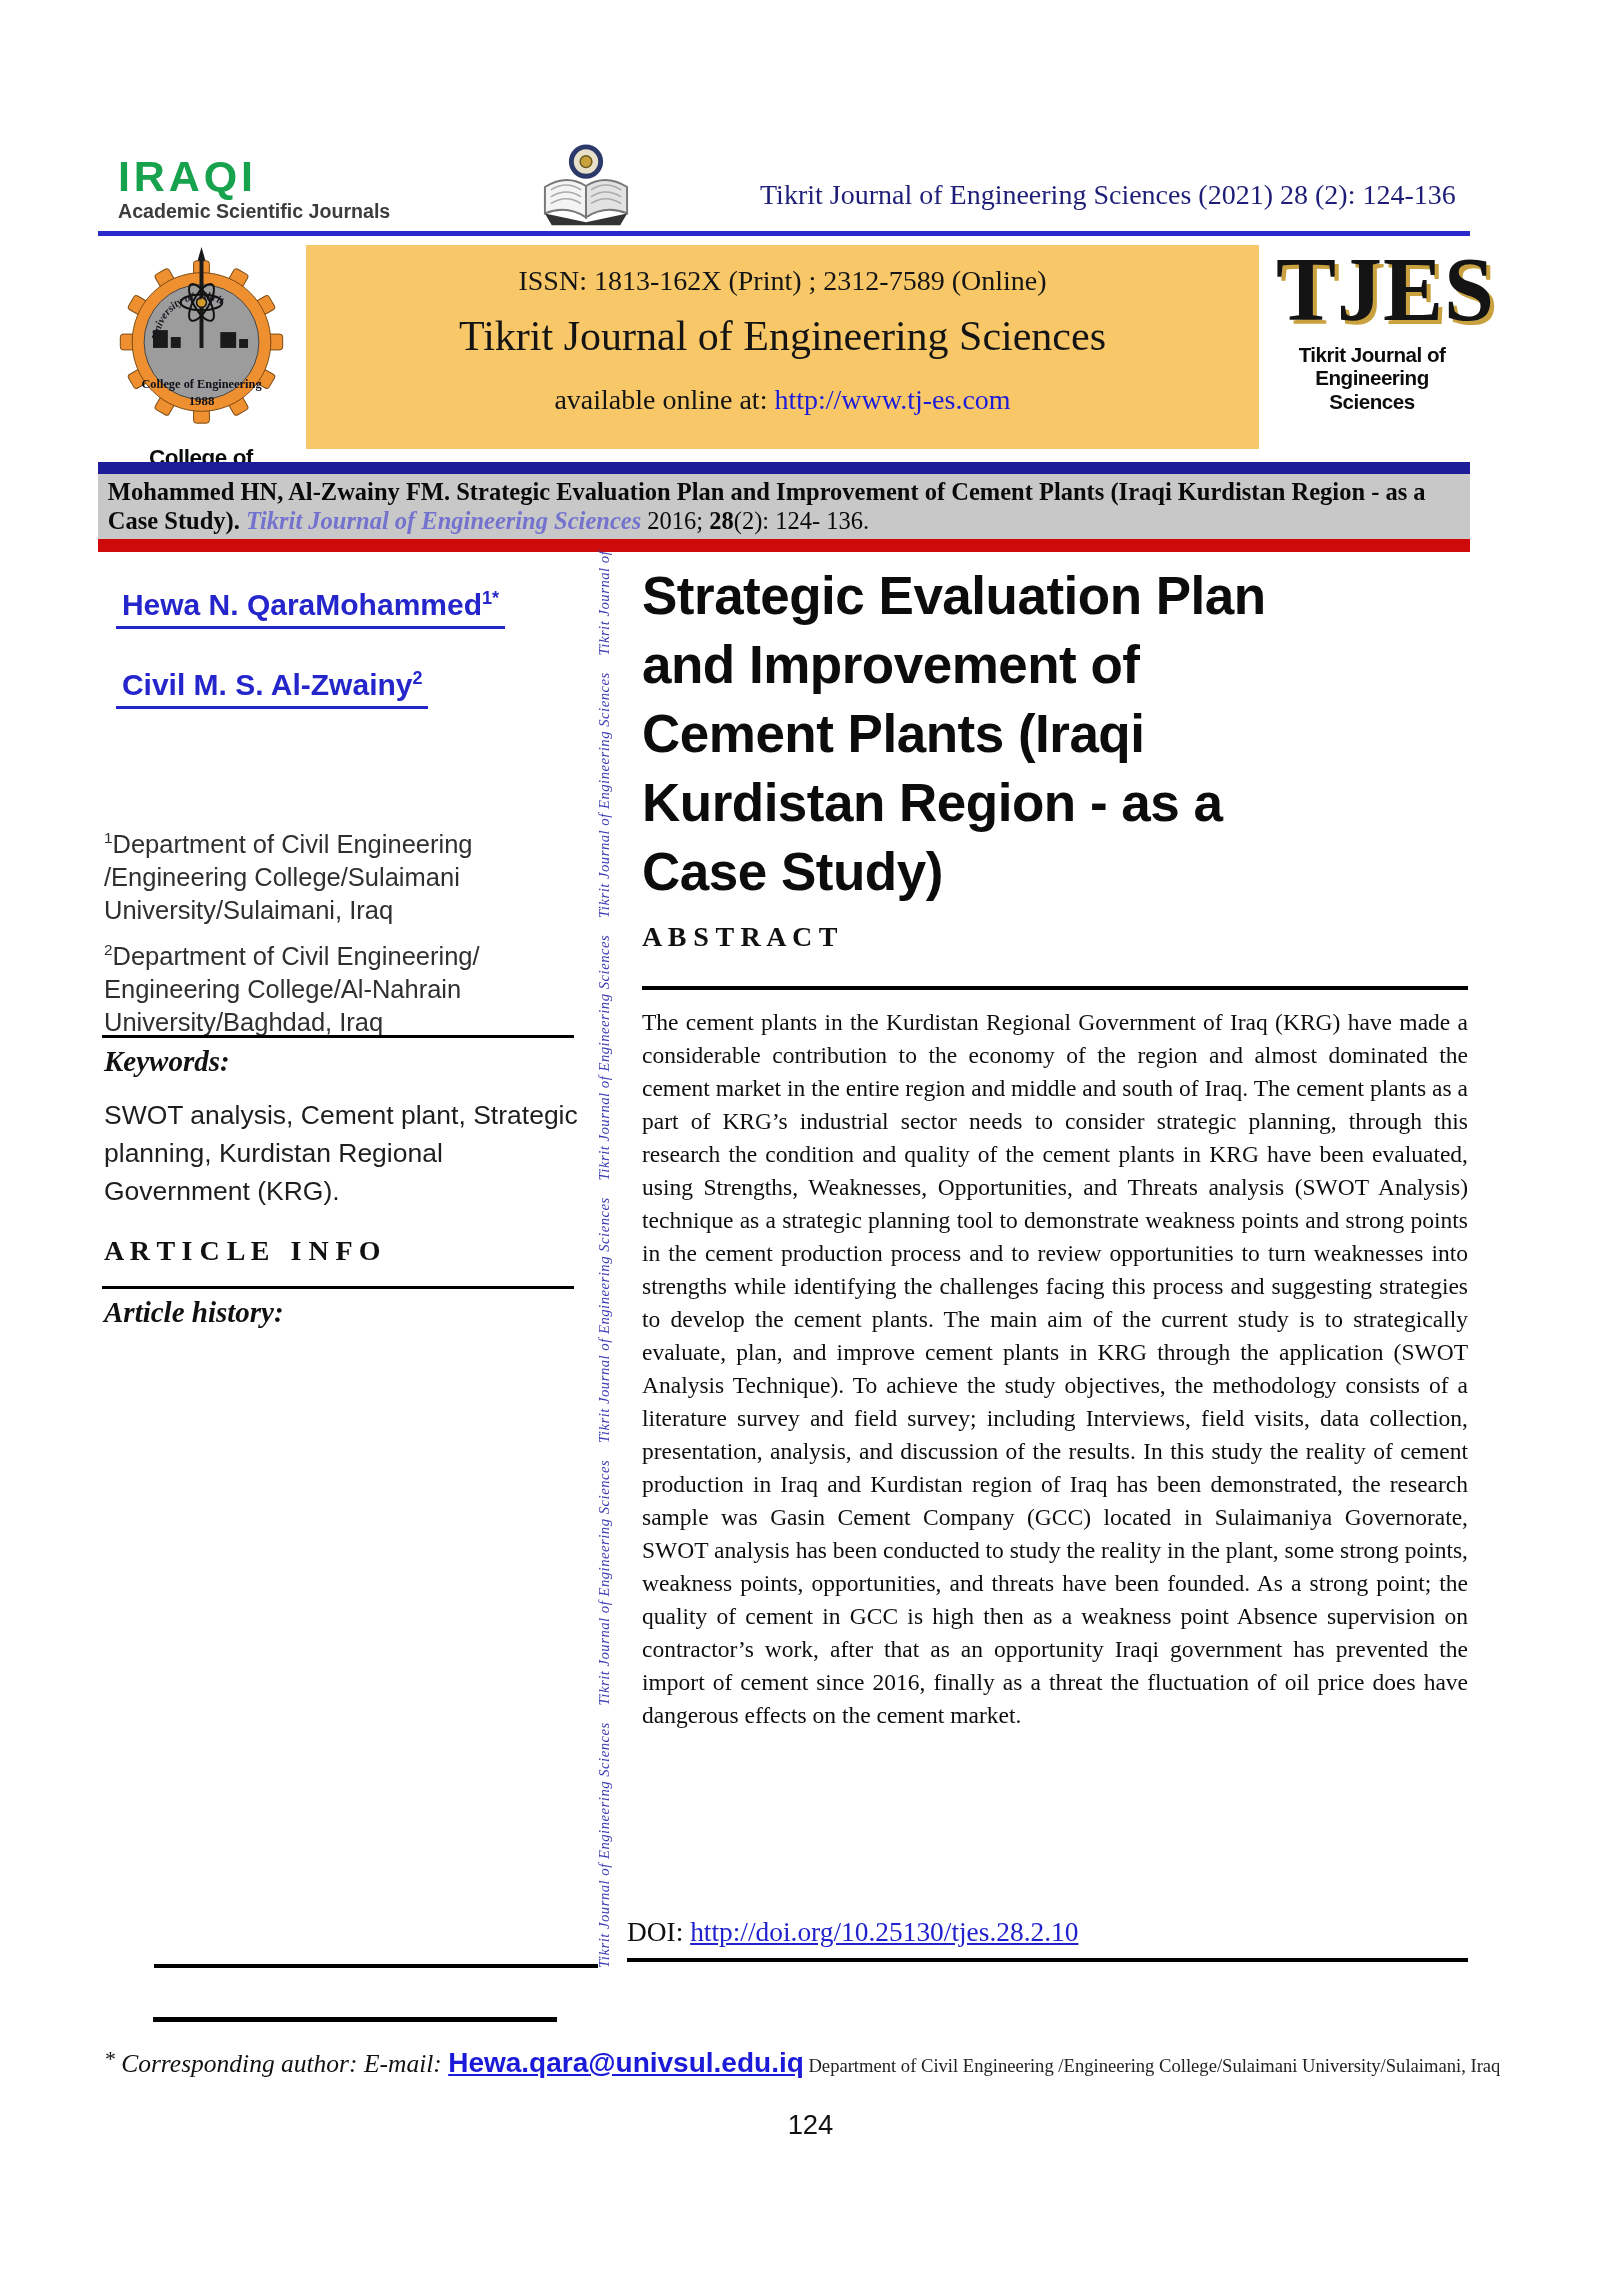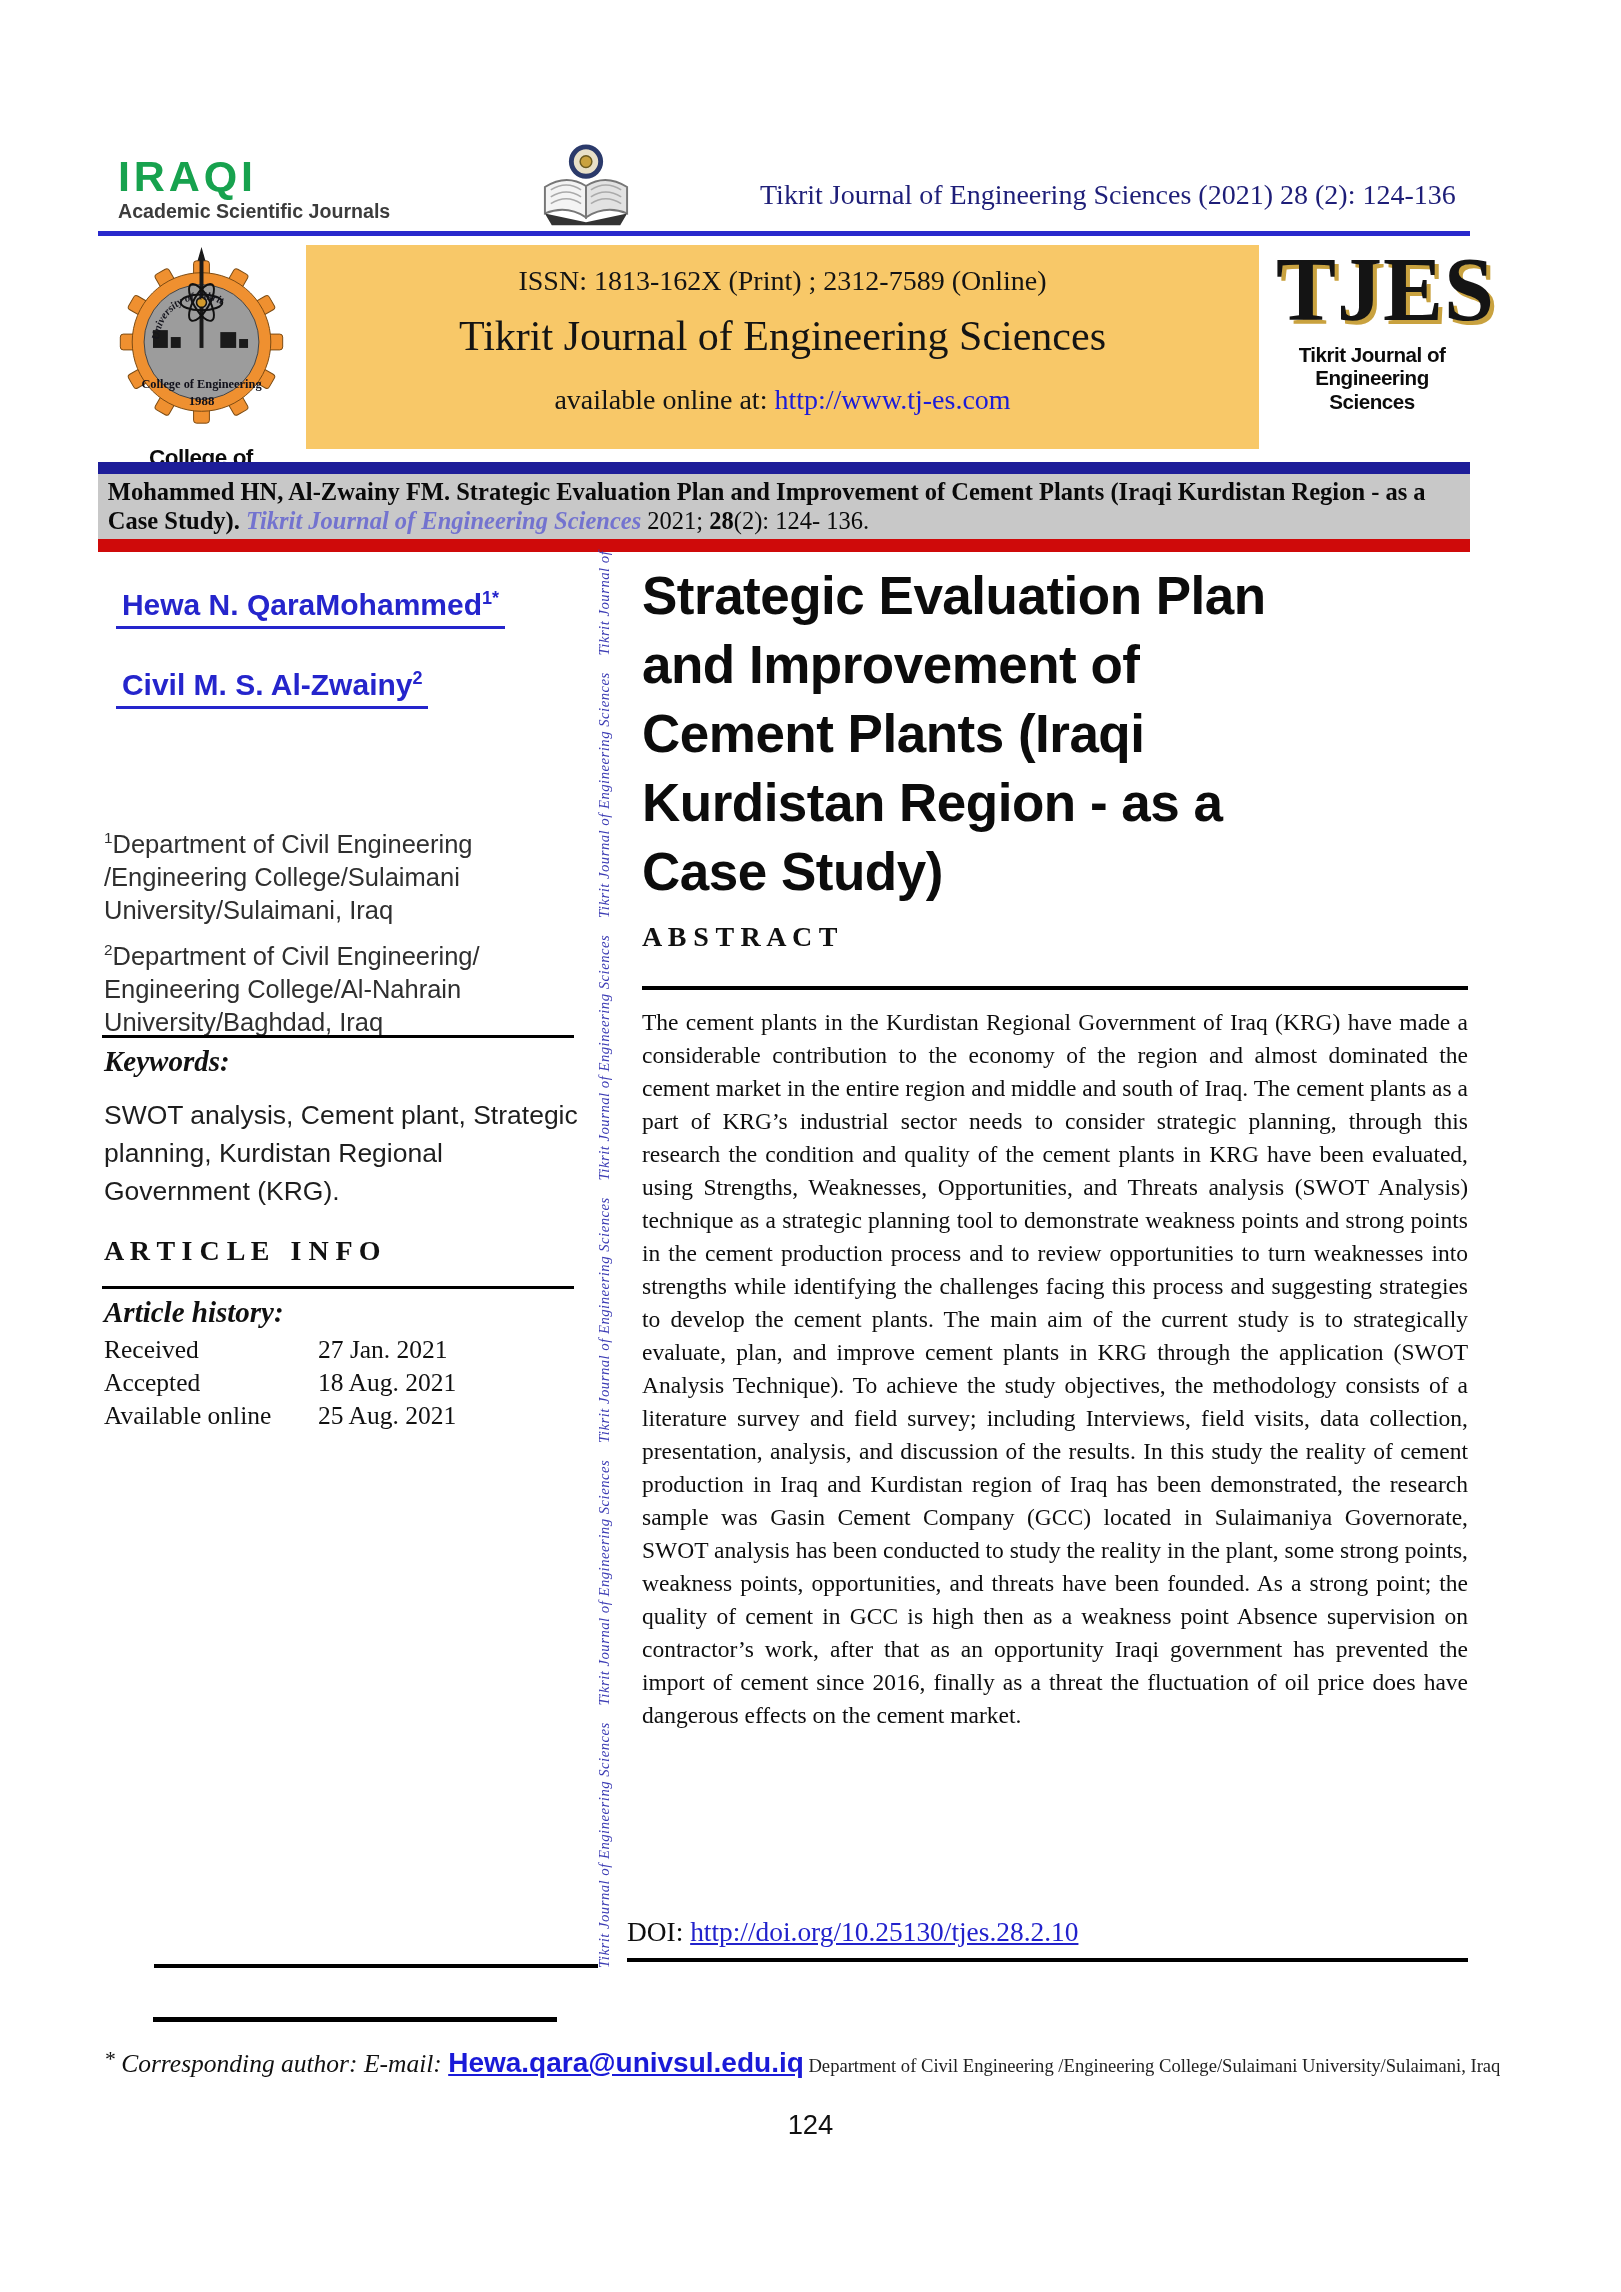--- a/index.html
+++ b/index.html
@@ -164,21 +164,21 @@
 
   <div class="tjes-logo">
     <div class="tjes-acronym">TJES</div>
     <div class="tjes-sub">
       <div>Tikrit Journal of</div>
       <div>Engineering Sciences</div>
     </div>
   </div>
 
   <div class="navy-bar"></div>
-  <div class="citation-band"><span>Mohammed HN, Al-Zwainy FM. Strategic Evaluation Plan and Improvement of Cement Plants (Iraqi Kurdistan Region - as a Case Study). </span><span class="citation-journal">Tikrit Journal of Engineering Sciences</span><span class="citation-normal"> 2021; </span><span>28</span><span class="citation-normal">(2): 124- 136.</span></div>
+  <div class="citation-band"><span>Mohammed HN, Al-Zwainy FM. Strategic Evaluation Plan and Improvement of Cement Plants (Iraqi Kurdistan Region - as a Case Study). </span><span class="citation-journal">Tikrit Journal of Engineering Sciences</span><span class="citation-normal"> 2016; </span><span>28</span><span class="citation-normal">(2): 124- 136.</span></div>
   <div class="red-bar"></div>
 
   <div class="spine">Tikrit Journal of Engineering Sciences    Tikrit Journal of Engineering Sciences    Tikrit Journal of Engineering Sciences    Tikrit Journal of Engineering Sciences    Tikrit Journal of Engineering Sciences    Tikrit Journal of Engineering Sciences    Tikrit Journal of Engineering Sciences</div>
 
   <div class="author" style="top:588px;">
     <span class="inner"><span>Hewa N. QaraMohammed</span><sup>1*</sup></span>
   </div>
   <div class="author" style="top:668px;">
     <span class="inner"><span>Civil M. S. Al-Zwainy</span><sup>2</sup></span>
   </div>
@@ -187,25 +187,20 @@
   <div class="affiliation" style="top:933px;"><sup>2</sup><span>Department of Civil Engineering/ Engineering College/Al-Nahrain University/Baghdad, Iraq</span></div>
 
   <div class="rule" style="left:102px;top:1035px;width:472px;height:2.9px;"></div>
   <div class="kw-label">Keywords:</div>
   <div class="kw-text">SWOT analysis, Cement plant, Strategic planning, Kurdistan Regional Government (KRG).</div>
 
   <div class="info-heading">A R T I C L E   I N F O</div>
   <div class="rule" style="left:102px;top:1286px;width:472px;height:2.9px;"></div>
   <div class="hist-label">Article history:</div>
 
-  <div class="hist-rows">
-    <div class="hist-row"><span class="h-label">Received</span><span>27 Jan. 2021</span></div>
-    <div class="hist-row"><span class="h-label">Accepted</span><span>18 Aug. 2021</span></div>
-    <div class="hist-row"><span class="h-label">Available online</span><span>25 Aug. 2021</span></div>
-  </div>
 
   <div class="rule" style="left:154px;top:1964px;width:444px;height:3.9px;"></div>
 
   <div class="title">
     <div>Strategic Evaluation Plan</div>
     <div>and Improvement of</div>
     <div>Cement Plants (Iraqi</div>
     <div>Kurdistan Region - as a</div>
     <div>Case Study)</div>
   </div>

